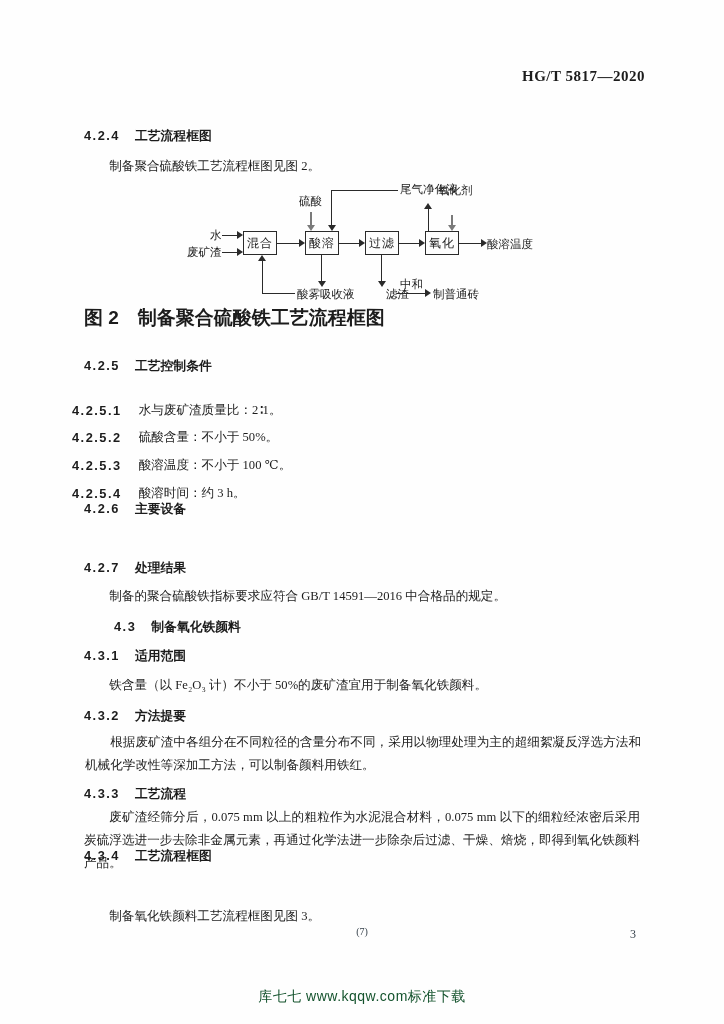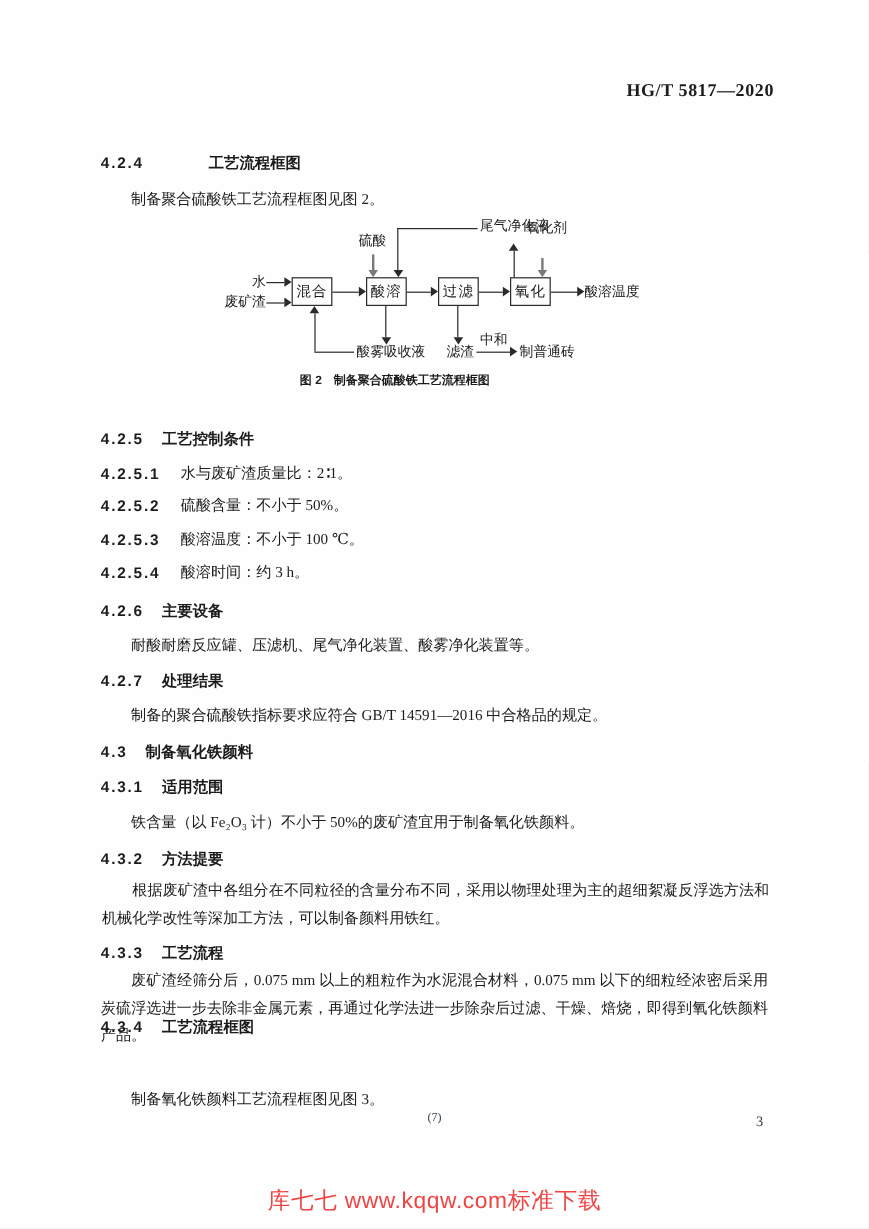--- a/index.html
+++ b/index.html
@@ -18,21 +18,21 @@
     width:556px; left:84px;
   }
   .oneline { line-height:16px; white-space:nowrap; }
   .indent { text-indent:2em; }
   .hding {
     left:84px; font-family:"Liberation Sans","DejaVu Sans",sans-serif;
     font-weight:bold; font-size:12.8px; line-height:15px;
     display:flex; white-space:nowrap;
   }
   .hding .num { letter-spacing:1.5px; margin-right:15px; }
-  .clause { left:84px; display:flex; white-space:nowrap; }
+  .clause { left:72px; display:flex; white-space:nowrap;margin-top:16px; }
   .clause .num {
     font-family:"Liberation Sans","DejaVu Sans",sans-serif;
     font-weight:bold; font-size:12.8px; line-height:15px;
     letter-spacing:1.5px; margin-right:17px;
   }
   .clause .txt { font-size:12.6px; line-height:15px; }
   
   .diag { position:absolute; left:185px; top:178px; width:372px; height:130px; }
   .fbox {
     position:absolute; width:34px; height:24px; box-sizing:border-box;
@@ -42,62 +42,62 @@
   .dlbl { position:absolute; font-size:11.5px; line-height:12px; white-space:nowrap; }
   .hl { position:absolute; height:1px; background:#2a2a2a; }
   .vl { position:absolute; width:1px; background:#2a2a2a; }
   .vl.gray { background:#7a7a7a; width:2px; }
   .tri { position:absolute; width:0; height:0; }
   .tri.r { border-top:4px solid transparent; border-bottom:4px solid transparent; border-left:6px solid #2a2a2a; }
   .tri.d { border-left:4px solid transparent; border-right:4px solid transparent; border-top:6px solid #2a2a2a; }
   .tri.d.gray { border-top-color:#7a7a7a; }
   .tri.u { border-left:4px solid transparent; border-right:4px solid transparent; border-bottom:6px solid #2a2a2a; }
   .fig-caption {
-    left:84px; width:490px; text-align:center;
+    left:84px; width:490px; text-align:left;
     font-family:"Liberation Sans","DejaVu Sans",sans-serif;
-    font-weight:bold; font-size:10px; line-height:15px;
+    font-weight:bold; font-size:19px; line-height:15px;
   }
   .pg-center { font-size:10px; color:#35404a; left:84px; width:556px; text-align:center; }
   .pg-right  { font-size:12px; color:#35404a; }
   .watermark {
     left:0; width:724px; text-align:center;
     font-family:"Liberation Sans","DejaVu Sans",sans-serif;
-    font-size:19px; color:#ef4444; letter-spacing:.5px;
+    font-size:14px; color:#14532d; letter-spacing:.5px;
   }
 </style>
 </head>
 <body>
 
 <div class="page">
 
   <div class="abs doc-number" style="top:68px; right:79px;">HG/T 5817—2020</div>
 
 
-  <div class="abs hding" style="top:128px;gap:39px;">
+  <div class="abs hding" style="top:128px;">
     <span class="num">4.2.4</span>
     <span>工艺流程框图</span>
   </div>
   <p class="abs bodytext oneline indent" style="top:158px; margin:0;">制备聚合硫酸铁工艺流程框图见图 2。</p>
 
   <div class="diag">
 
     <div class="fbox" style="left:58px; top:53px;">混合</div>
     <div class="fbox" style="left:120px; top:53px;">酸溶</div>
     <div class="fbox" style="left:180px; top:53px;">过滤</div>
     <div class="fbox" style="left:240px; top:53px;">氧化</div>
 
     <span class="dlbl" style="left:25px; top:51px;">水</span>
     <span class="dlbl" style="left:2px;  top:68px;">废矿渣</span>
     <span class="dlbl" style="left:114px; top:17px;">硫酸</span>
     <span class="dlbl" style="left:253px; top:6px;">氧化剂</span>
 
     <span class="dlbl" style="left:215px; top:5px;">尾气净化液</span>
     <span class="dlbl" style="left:302px; top:60px;">酸溶温度</span>
     <span class="dlbl" style="left:112px; top:110px;">酸雾吸收液</span>
-    <span class="dlbl" style="left:187px; top:110px;">滤渣</span>
+    <span class="dlbl" style="left:201px; top:110px;">滤渣</span>
     <span class="dlbl" style="left:215px; top:100px;">中和</span>
     <span class="dlbl" style="left:248px; top:110px;">制普通砖</span>
 
     <div class="hl" style="left:37px; top:57px; width:15px;"></div>
     <div class="tri r" style="left:52px; top:53px;"></div>
     <div class="hl" style="left:37px; top:74px; width:15px;"></div>
     <div class="tri r" style="left:52px; top:70px;"></div>
 
     <div class="hl" style="left:92px;  top:65px; width:22px;"></div>
     <div class="tri r" style="left:114px; top:61px;"></div>
@@ -156,29 +156,28 @@
   </div>
   <div class="abs clause" style="top:470px;">
     <span class="num">4.2.5.4</span>
     <span class="txt">酸溶时间：约 3 h。</span>
   </div>
 
   <div class="abs hding" style="top:501px;">
     <span class="num">4.2.6</span>
     <span>主要设备</span>
   </div>
-  <p class="abs bodytext oneline indent" style="top:530px; margin:0;">耐酸耐磨反应罐、压滤机、尾气净化装置、酸雾净化装置等。</p>
 
   <div class="abs hding" style="top:560px;">
     <span class="num">4.2.7</span>
     <span>处理结果</span>
   </div>
   <p class="abs bodytext oneline indent" style="top:588px; margin:0;">制备的聚合硫酸铁指标要求应符合 GB/T 14591—2016 中合格品的规定。</p>
 
-  <div class="abs hding" style="top:619px;">
+  <div class="abs hding" style="top:619px;margin-left:30px;">
     <span class="num">4.3</span>
     <span>制备氧化铁颜料</span>
   </div>
 
   <div class="abs hding" style="top:648px;">
     <span class="num">4.3.1</span>
     <span>适用范围</span>
   </div>
   <p class="abs bodytext oneline indent" style="top:677px; margin:0;">铁含量（以 Fe₂O₃ 计）不小于 50%的废矿渣宜用于制备氧化铁颜料。</p>
 

